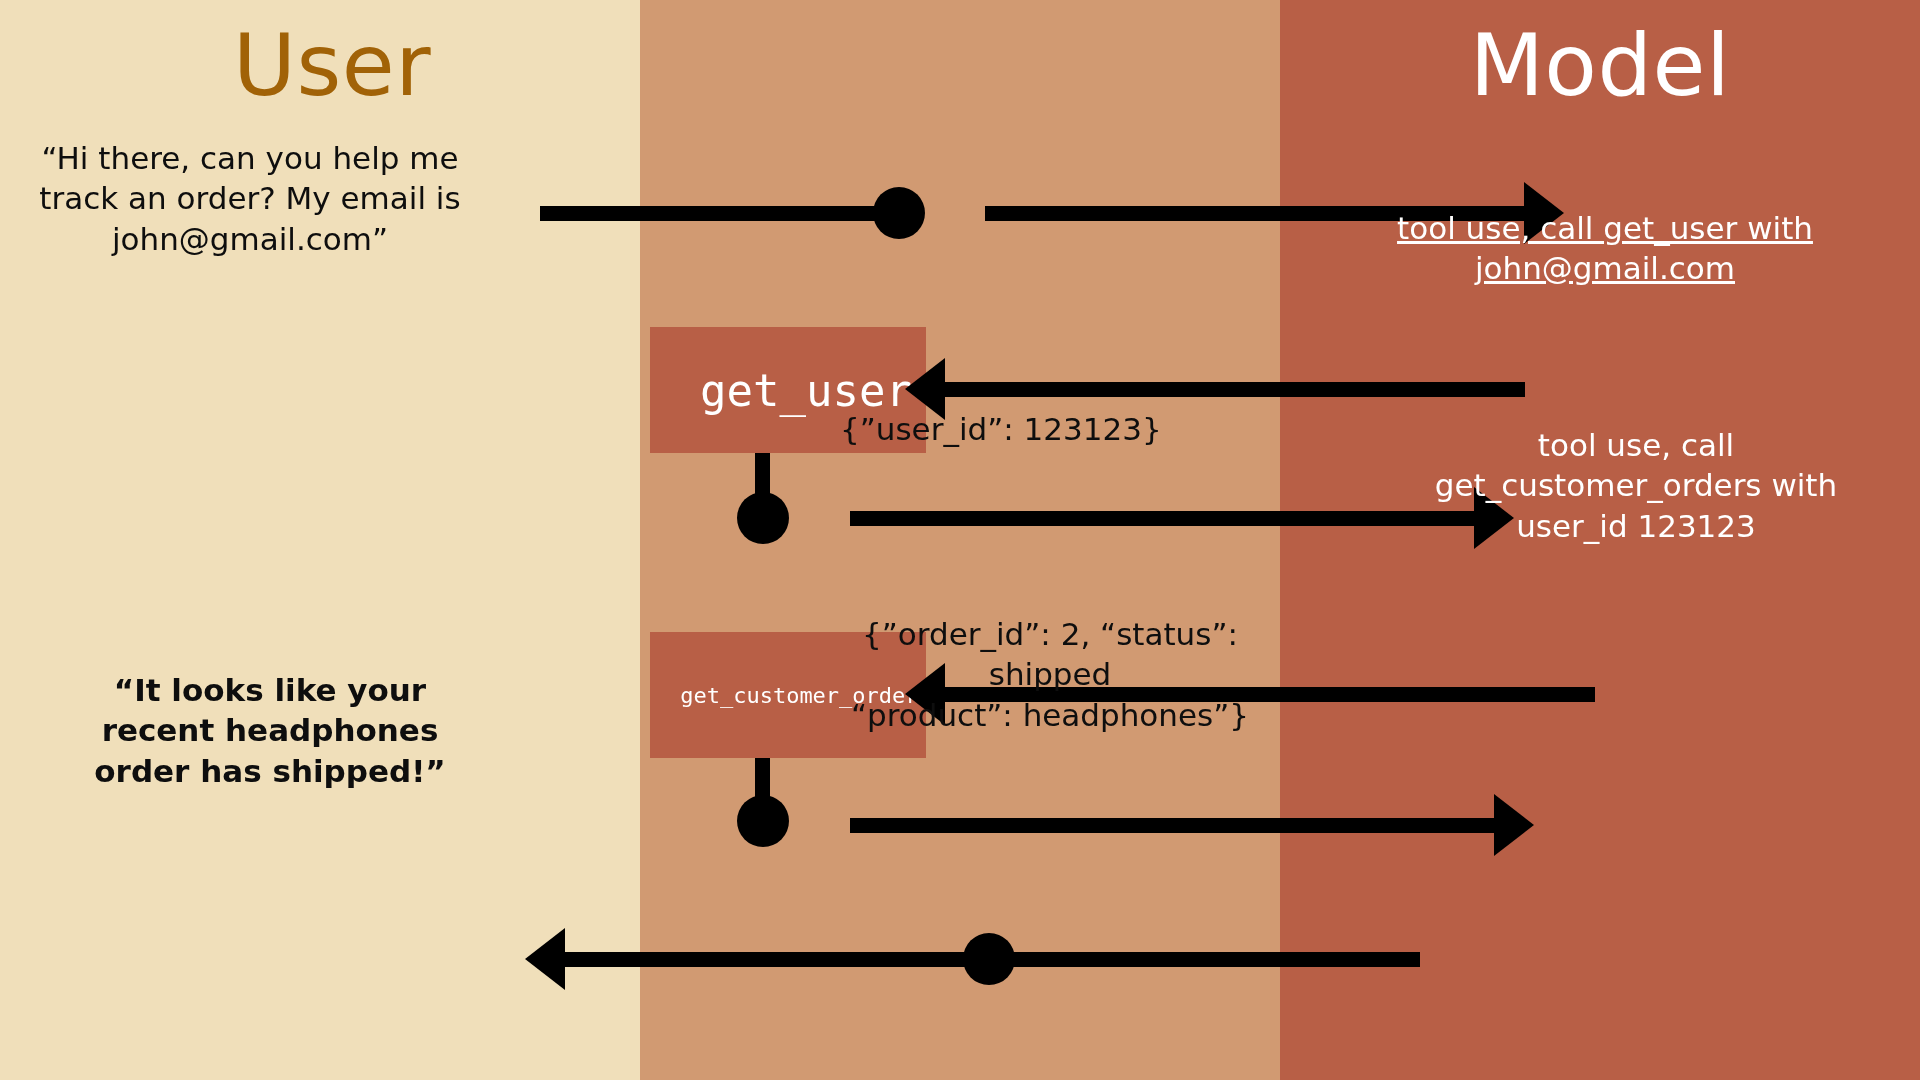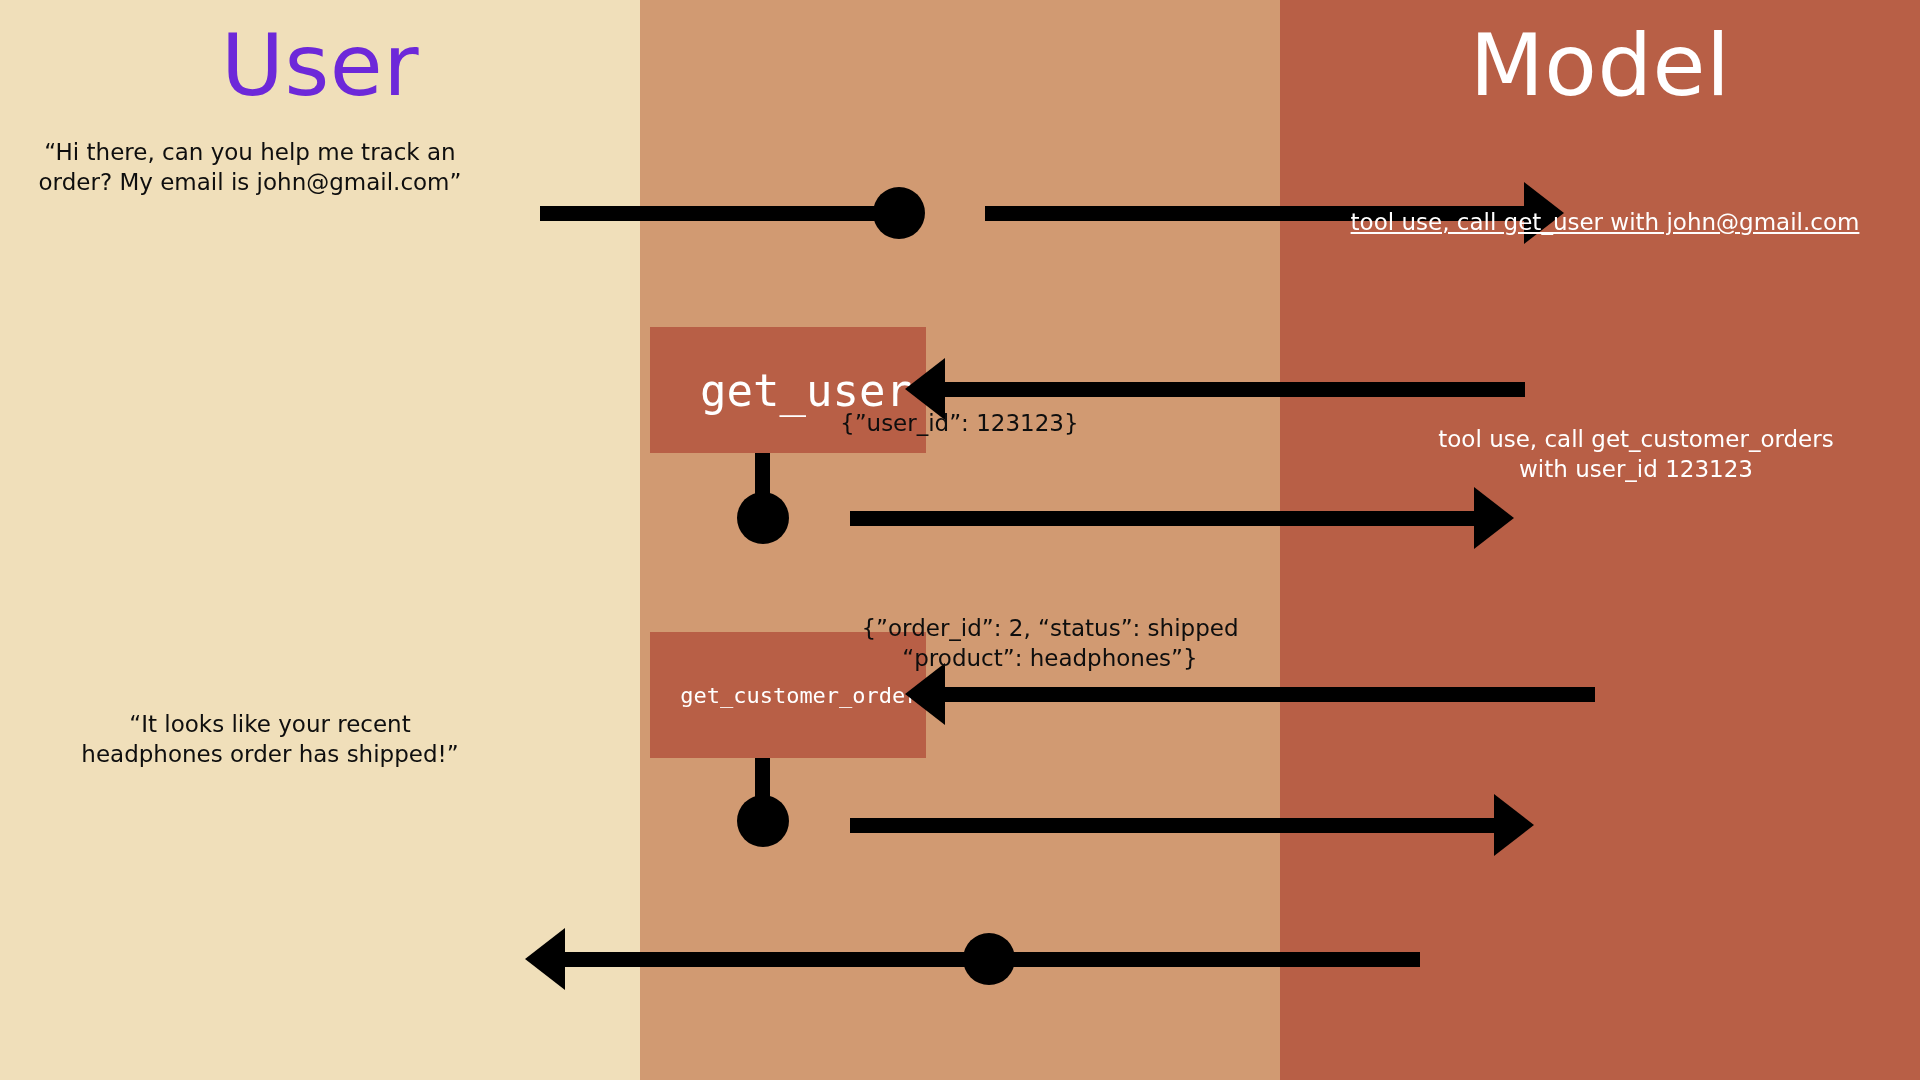--- a/index.html
+++ b/index.html
@@ -34,41 +34,41 @@
     position: absolute;
     top: 22px;
     width: 640px;
     text-align: center;
     font-size: 86px;
     line-height: 1.0;
     font-weight: 400;
     letter-spacing: 0.5px;
     white-space: nowrap;
   }
-  .lane-title.user  { left: 0px;    color: #6d28d9; }
+  .lane-title.user  { left: 0px;    color: #a16207; padding-left: 12px; }
   .lane-title.app   { left: 640px;  color: #FFFFFF; }
   .lane-title.model { left: 1280px; color: #FFFFFF; }
 
   
   .msg {
     position: absolute;
     text-align: center;
-    font-size: 23px;
+    font-size: 31px;
     line-height: 1.30;
     white-space: pre-line;
   }
   .msg.dark  { color: #0E0E0E; }
   .msg.light { color: #FFFFFF; }
 
   .msg-user-1   { left: 20px;   top: 138px; width: 460px; }
   .msg-model-1  { left: 1325px; top: 208px; width: 560px; text-decoration: underline; }
   .msg-app-1    { left: 840px;  top: 368px; width: 400px; text-align: left; margin-top: 41px; }
   .msg-model-2  { left: 1426px; top: 425px; width: 420px; text-align: center; }
   .msg-app-2    { left: 840px;  top: 614px; width: 420px; }
-  .msg-user-2   { left: 55px;   top: 710px; width: 430px; }
+  .msg-user-2   { left: 55px;   top: 670px; width: 430px; font-weight: bold; }
   .msg-model-3  { left: 1365px; top: 710px; width: 430px; }
 
   
   .tool-box {
     position: absolute;
     background: #B85F46;
     display: flex;
     align-items: center;
     justify-content: center;
     color: #FFFFFF;

